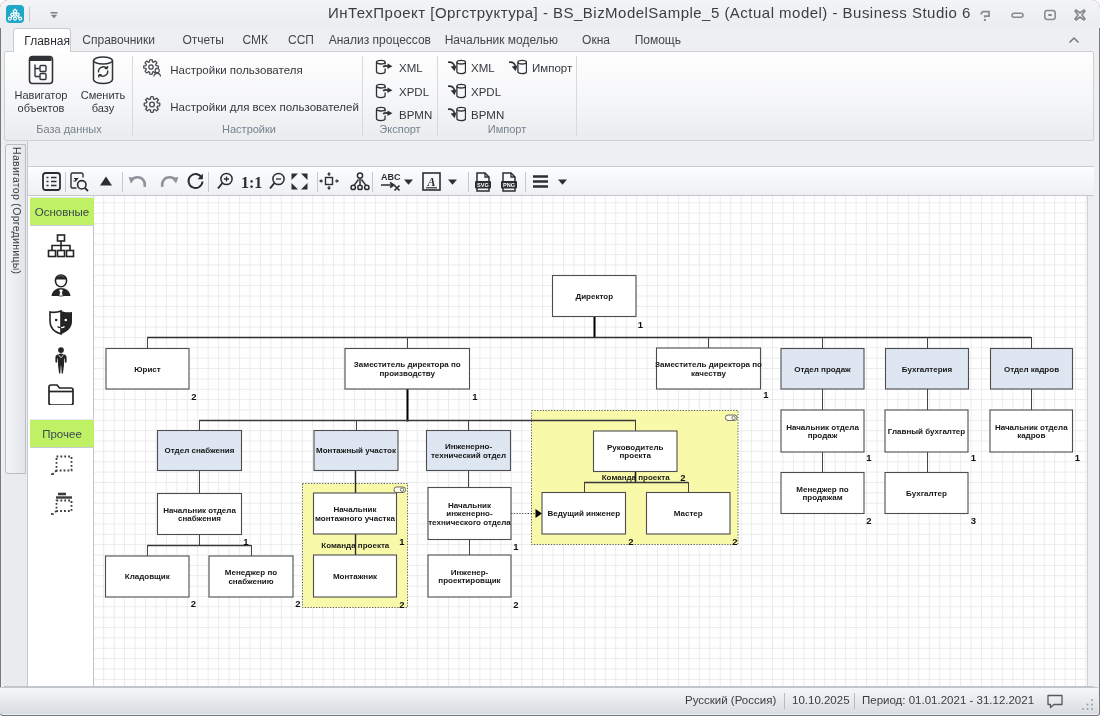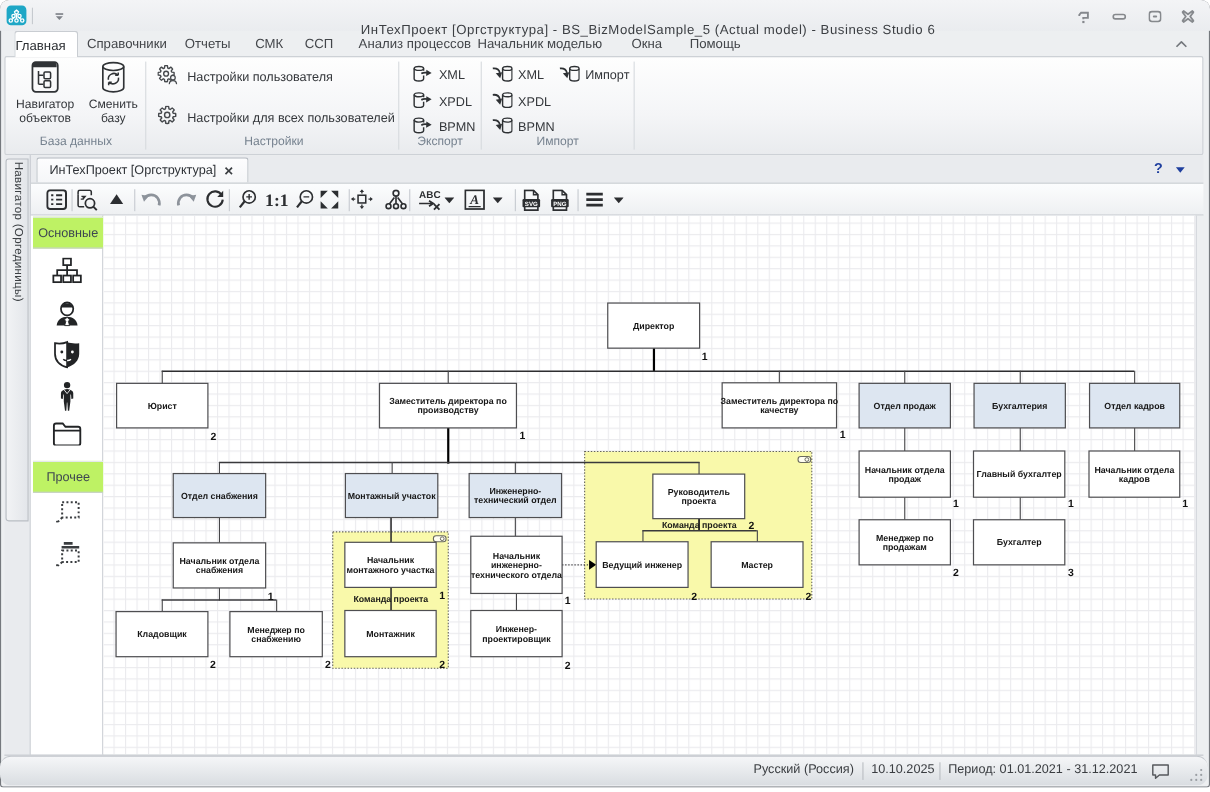--- a/index.html
+++ b/index.html
@@ -11,25 +11,25 @@
   box-shadow: inset 0 0 0 1px #75797e;
   overflow:hidden;
 }
 
 #titlebar { position:absolute; left:0; top:0; width:100%; height:28px;
   background:linear-gradient(#f3f4f6,#eaecef); }
 #appicon { position:absolute; left:6px; top:5px; width:18px; height:18px; border-radius:4px;
   background:#1ea7c6; }
 #qsep { position:absolute; left:29px; top:7px; width:1px; height:15px; background:#c6cacf; }
 #qcaret { position:absolute; left:50px; top:11px; width:8px; height:8px; }
-#title-text { position:absolute; left:328px; top:20px; font-size:12px; letter-spacing:0.48px; color:#3b3e42; white-space:nowrap; }
+#title-text { position:absolute; left:328px; top:4px; font-size:15px; letter-spacing:0.48px; color:#3b3e42; white-space:nowrap; }
 .winbtn { position:absolute; top:9px; }
 
 #ribbontabs { position:absolute; left:0; top:28px; width:100%; height:24px; }
-.rtab { position:absolute; top:0; height:24px; line-height:25px; font-size:12px; color:#43464a; text-align:left; }
+.rtab { position:absolute; top:0; height:24px; line-height:25px; font-size:12px; color:#43464a; text-align:right; }
 #rtab-active { background:#fff; border:1px solid #c9cdd2; border-bottom:none; border-radius:3px 3px 0 0; color:#2b2e32; z-index:3;}
 #collapse-chev { position:absolute; right:20px; top:8px; width:12px; height:8px;}
 
 #ribbon { position:absolute; left:4px; top:51px; width:1090px; height:90px;
   background:linear-gradient(#fefefe 0%, #f4f5f7 60%, #e9ebee 100%);
   border:1px solid #cdd1d6; border-radius:2px; }
 .gsep { position:absolute; top:4px; height:80px; width:1px; background:#d6dade; }
 .glabel { position:absolute; top:71px; height:14px; font-size:11px; color:#76828f; text-align:center; }
 .bigbtn { position:absolute; top:3px; width:60px; text-align:center; font-size:11px; color:#34373b; line-height:12.5px;}
 .bigbtn svg { display:block; margin:0 auto 3px; }
@@ -59,21 +59,21 @@
   border-right:1px solid #bfc4ca; }
 .phead { position:absolute; left:2px; width:64px; height:29px; background:#bef264; color:#3e4651;
   font-size:11.5px; text-align:center; line-height:29px; border-top:1px solid #e4e8ec; border-bottom:1px solid #c8cdd4;}
 .picon { position:absolute; left:0; width:66px; text-align:center;}
 
 #canvas { position:absolute; left:94px; top:196px; width:993px; height:490px; background:#fff; overflow:hidden;}
 #cgutter { position:absolute; left:1087px; top:196px; width:7px; height:490px; background:#edeff1; border-left:1px solid #d0d4d9;}
 #mainborder { position:absolute; left:4px; top:686px; width:1090px; height:1px; background:#c0c5cb; }
 
 #statusbar { position:absolute; left:0px; top:687px; width:1098px; height:27px;
-  background:linear-gradient(#f5f6f8,#d9dde1); border-top:1px solid #c3c7cc;border-radius:10px;}
+  background:linear-gradient(#f5f6f8,#d9dde1); border-top:1px solid #c3c7cc;}
 .sitem { position:absolute; top:6px; font-size:11.5px; color:#3a3d41; }
 .ssep { position:absolute; top:5px; width:1px; height:16px; background:#b9bdc2; }
 </style>
 </head>
 <body>
 <div id="win">
 
   <div id="titlebar">
     <div id="appicon">
       <svg width="18" height="18" viewBox="0 0 18 18">
@@ -216,25 +216,20 @@
     <div class="rowbtn" style="left:503px; top:7px;"><svg width="19" height="16" viewBox="0 0 19 16" fill="none" stroke="#2e3134" stroke-width="1.3">
           <path d="M9.9 3.2 v9.4 c0 1.1 1.9 2 4.3 2 s4.3 -0.9 4.3 -2 v-9.4"></path>
           <ellipse cx="14.2" cy="3.2" rx="4.3" ry="1.8"></ellipse>
           <path d="M1 3.2 c3.6 -0.4 5.8 1.2 6.4 4.0" stroke-width="1.6"></path>
           <path d="M9.5 6.6 l-1.8 5.6 -4 -4.6 Z" fill="#2e3134" stroke="none"></path>
         </svg>Импорт</div>
     <div class="glabel" style="left:434px; width:136px;">Импорт</div>
     <div class="gsep" style="left:571px;"></div>
   </div>
 
-  <div id="dtabrow">
-    <div id="dtab">ИнТехПроект [Оргструктура]<span class="x">×</span></div>
-    <div id="qmark">?</div>
-    <div id="qdrop"></div>
-  </div>
 
   <div id="toolbar">
 <svg class="ticon" style="left:14px;top:5px" width="19" height="19" viewBox="0 0 19 19">
         <rect x="1" y="1" width="17" height="17" rx="2.5" fill="none" stroke="#2c2e31" stroke-width="1.8"></rect>
 <g stroke="#2c2e31" stroke-width="1.6">
           <path d="M4.5 5.5 h2 M4.5 9.5 h2 M4.5 13.5 h2 M9 5.5 h5.5 M9 9.5 h5.5 M9 13.5 h5.5"></path>
         </g>
       </svg>
 <div class="tsep" style="left:37px"></div>
 <svg class="ticon" style="left:41px;top:5px" width="20" height="20" viewBox="0 0 20 20">

